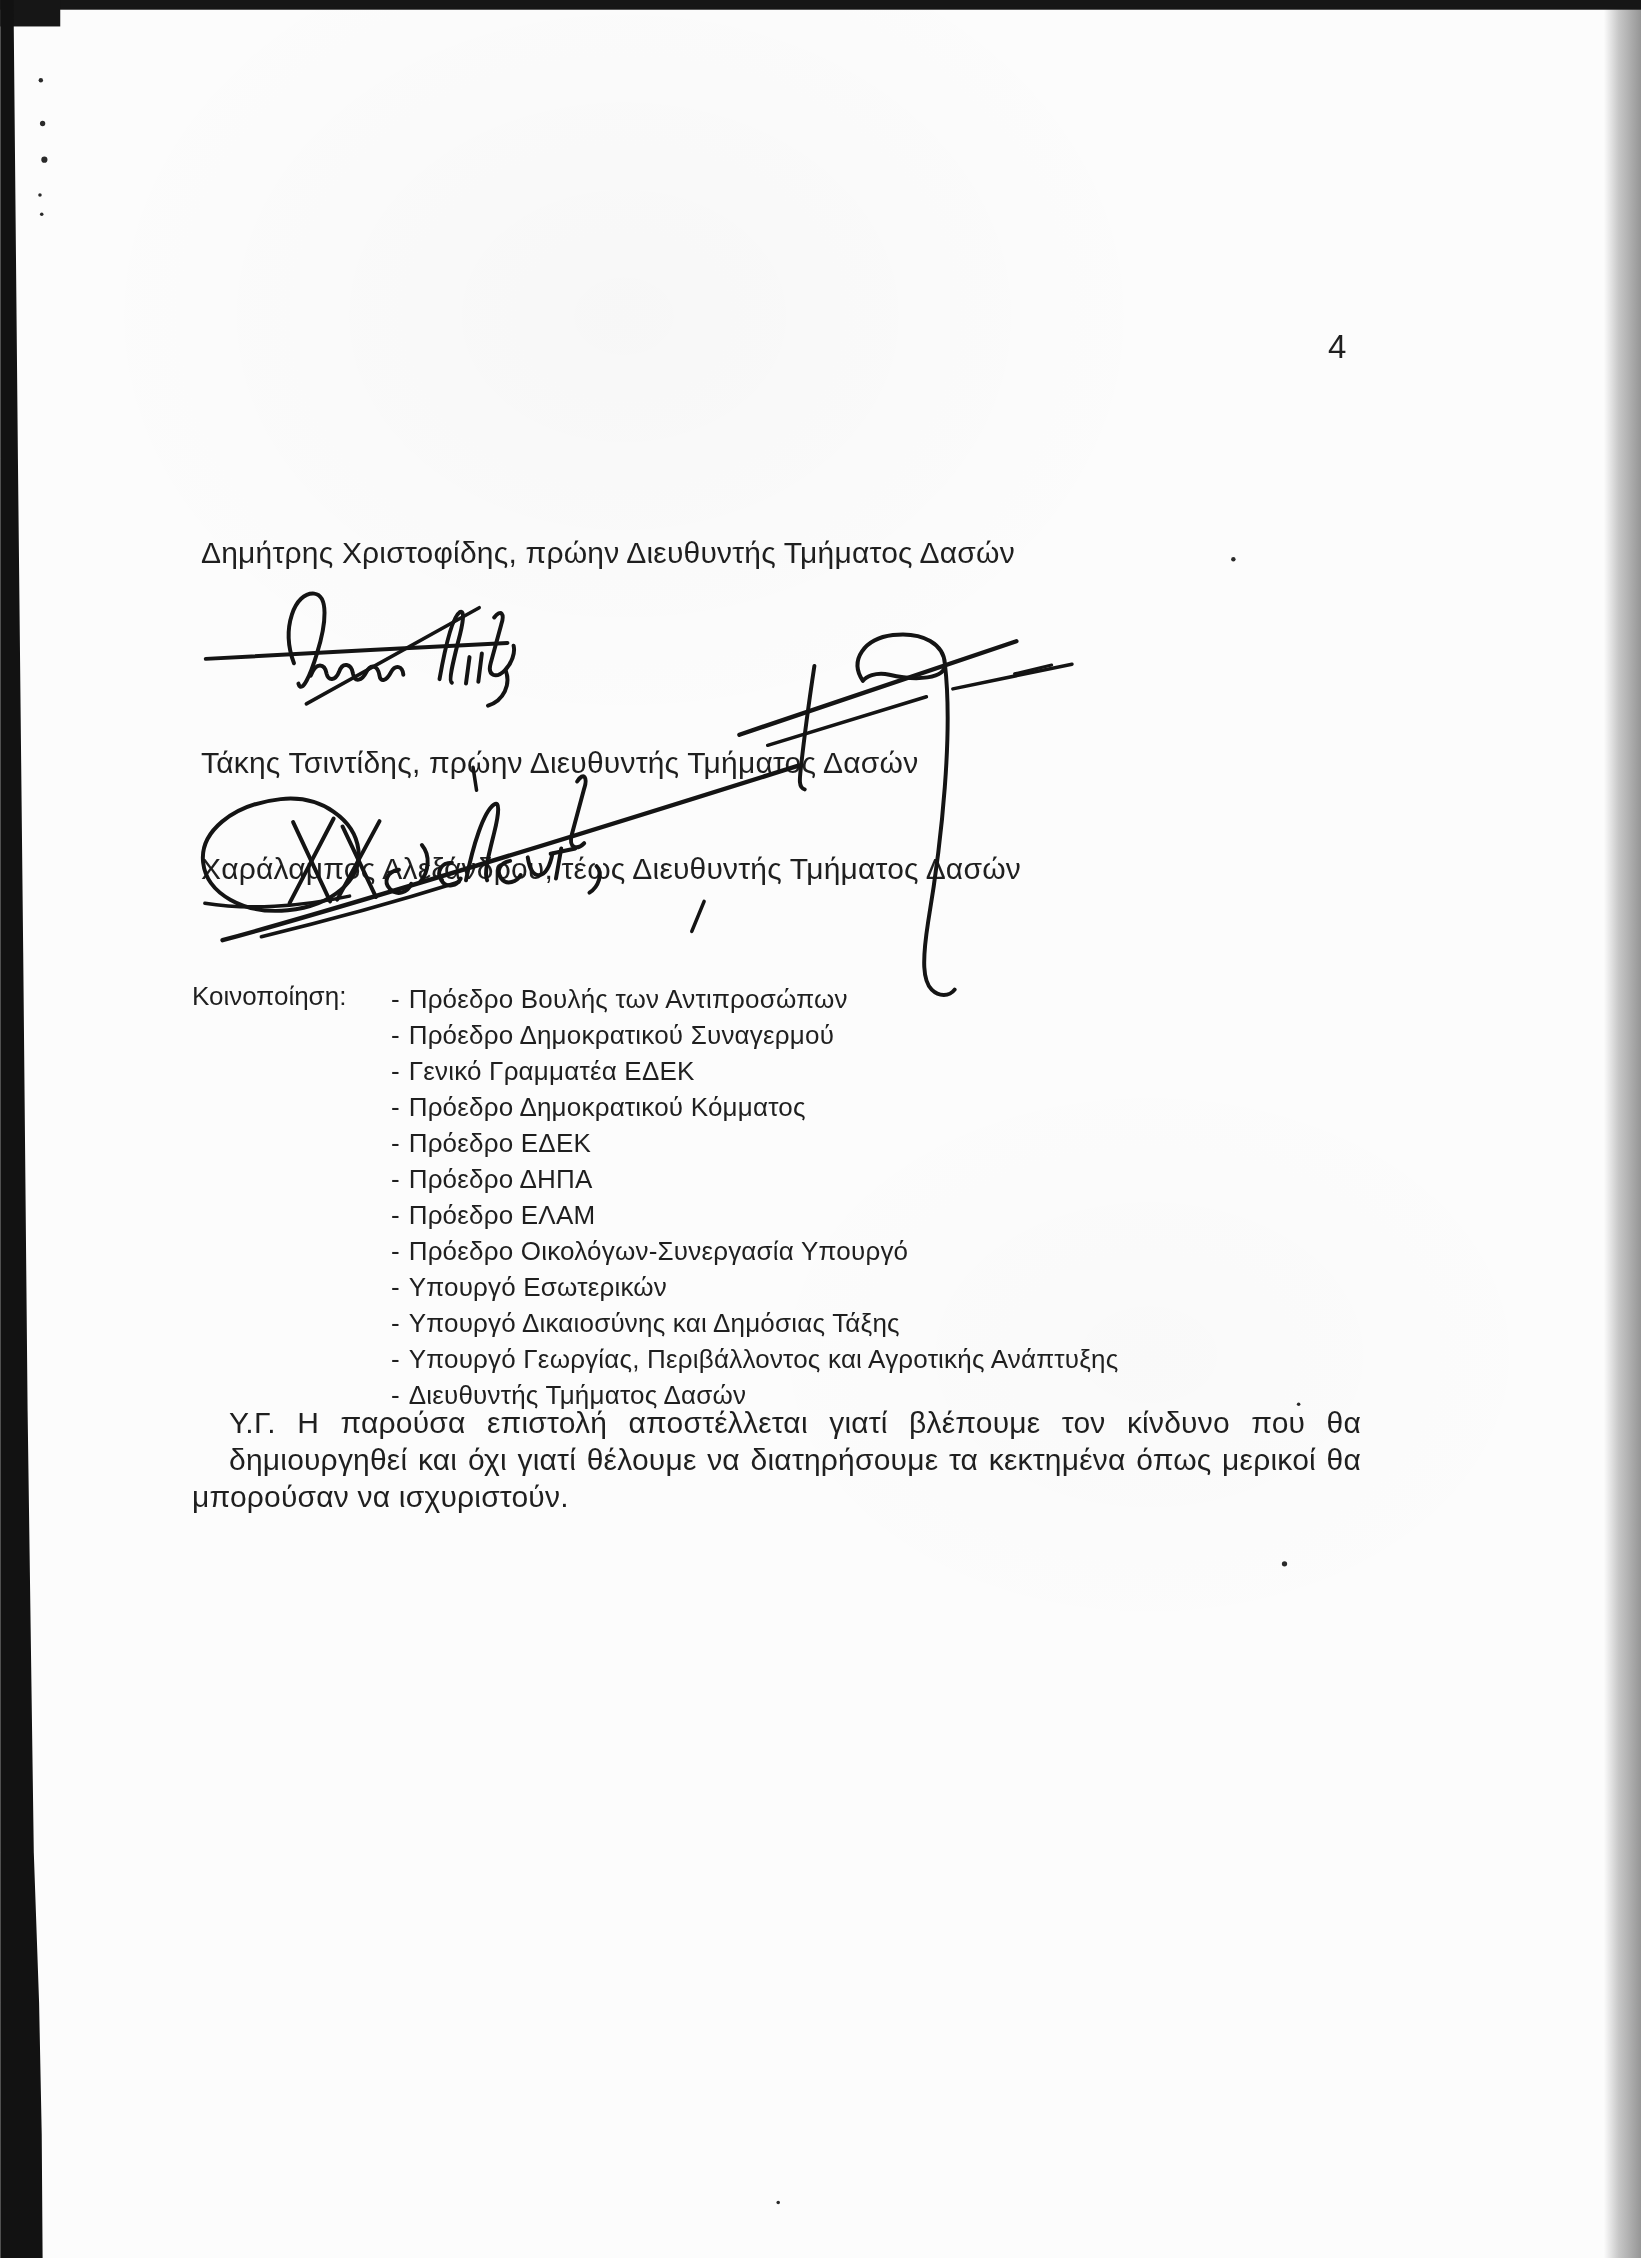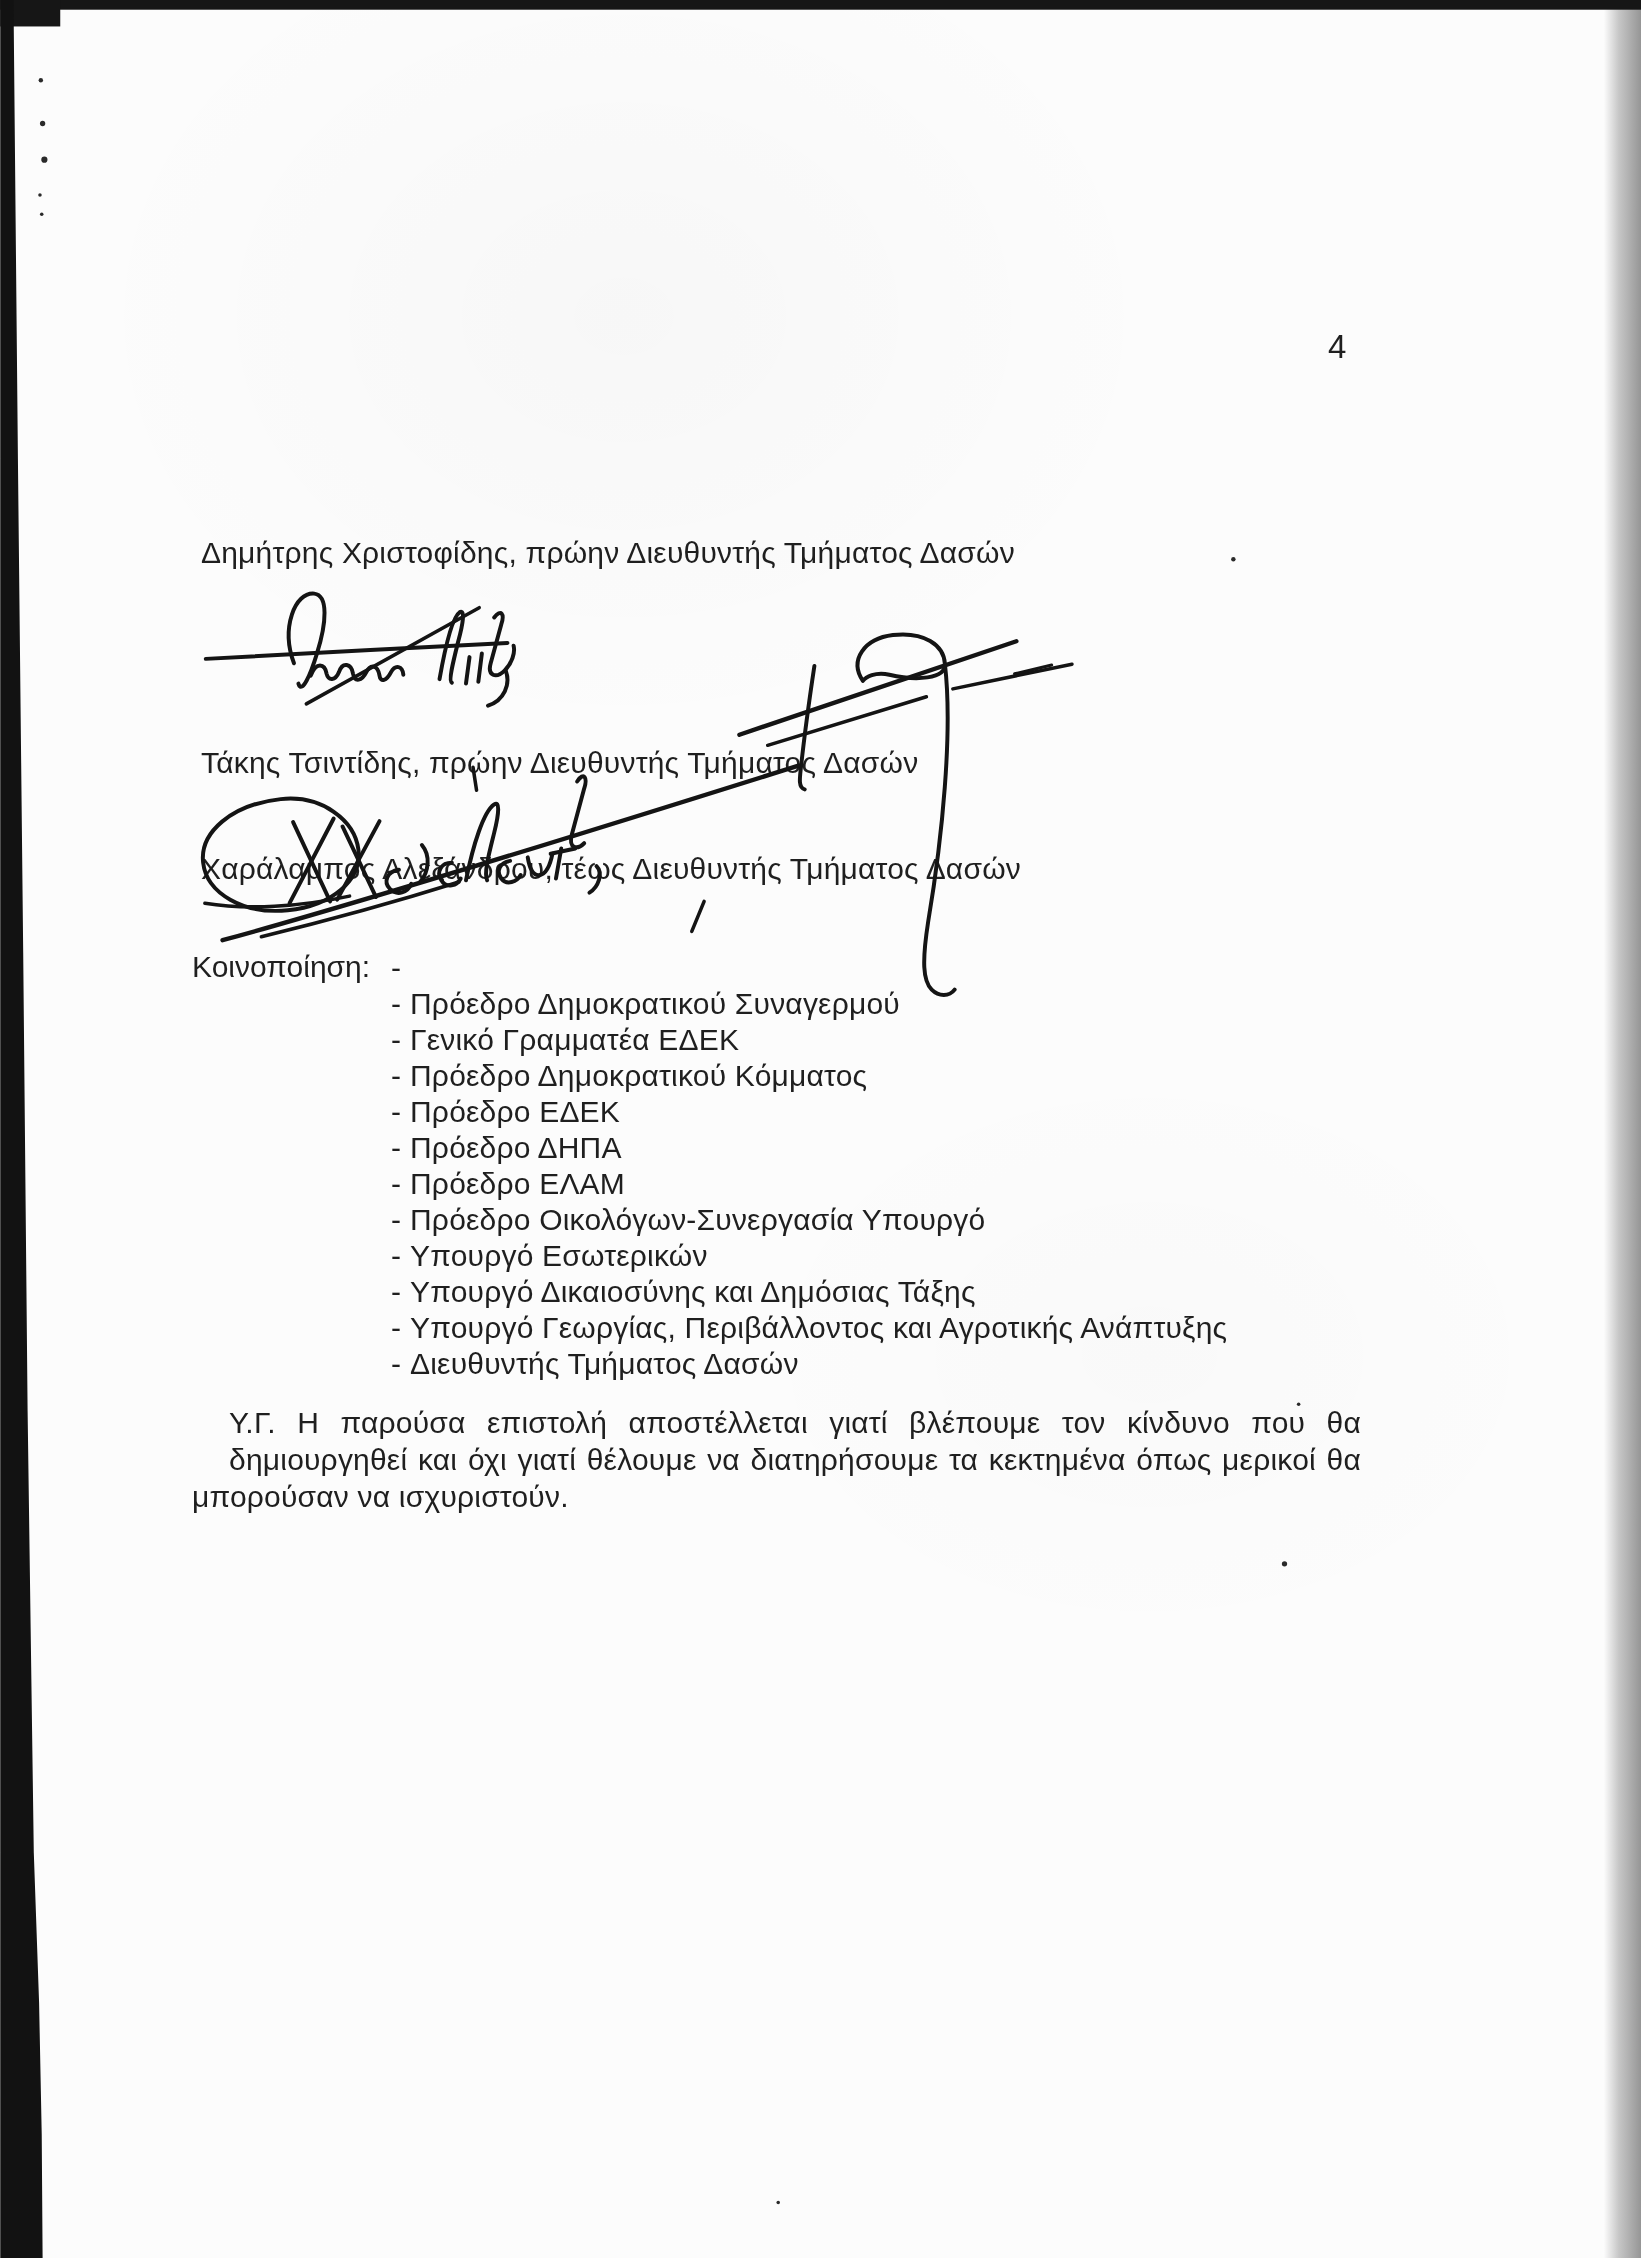--- a/index.html
+++ b/index.html
@@ -19,21 +19,21 @@
   .textlayer { position:absolute; z-index:2; }
   #signatures { z-index:3; }
 
   .page-number { position:absolute; left:1328px; top:328px; font-size:33px; }
 
   .sig-name { position:absolute; left:201px; font-size:30px; white-space:nowrap; letter-spacing:0.2px; }
   .sig-name.n1 { top:536px; }
   .sig-name.n2 { top:746px; }
   .sig-name.n3 { top:852px; }
 
-  .cc { position:absolute; left:192px; top:950px; font-size:30px; }
+  .cc { position:absolute; left:192px; top:981px; font-size:26px; }
   .cc-label { position:absolute; left:0; top:0; white-space:nowrap; }
   .cc-items { margin-left:199px; }
   .cc-item { display:flex; line-height:36px; white-space:nowrap; letter-spacing:0.2px; }
   .cc-item .dash { margin-right:8.8px; }
 
   .ps { position:absolute; left:192px; top:1404px; width:1169px; font-size:30px; }
   .ps-line { line-height:37px; letter-spacing:0.2px; }
   .ps-line.just { text-align:justify; text-align-last:justify;margin-left:37px; }
 </style>
 </head>
@@ -70,20 +70,21 @@
 
   <div class="textlayer sig-name n2">Τάκης Τσιντίδης, πρώην Διευθυντής Τμήματος Δασών</div>
   <div class="textlayer sig-name n1">Δημήτρης Χριστοφίδης, πρώην Διευθυντής Τμήματος Δασών</div>
   <div class="textlayer sig-name n3">Χαράλαμπος Αλεξάνδρου, τέως Διευθυντής Τμήματος Δασών</div>
 
   <div class="textlayer cc">
     <div class="cc-label">Κοινοποίηση:</div>
     <div class="cc-items">
       <div class="cc-item">
           <span class="dash">-</span>
+          <span>Πρόεδρο Βουλής των Αντιπροσώπων</span>
         </div>
       <div class="cc-item">
           <span class="dash">-</span>
           <span>Πρόεδρο Δημοκρατικού Συναγερμού</span>
         </div>
       <div class="cc-item">
           <span class="dash">-</span>
           <span>Γενικό Γραμματέα ΕΔΕΚ</span>
         </div>
       <div class="cc-item">

